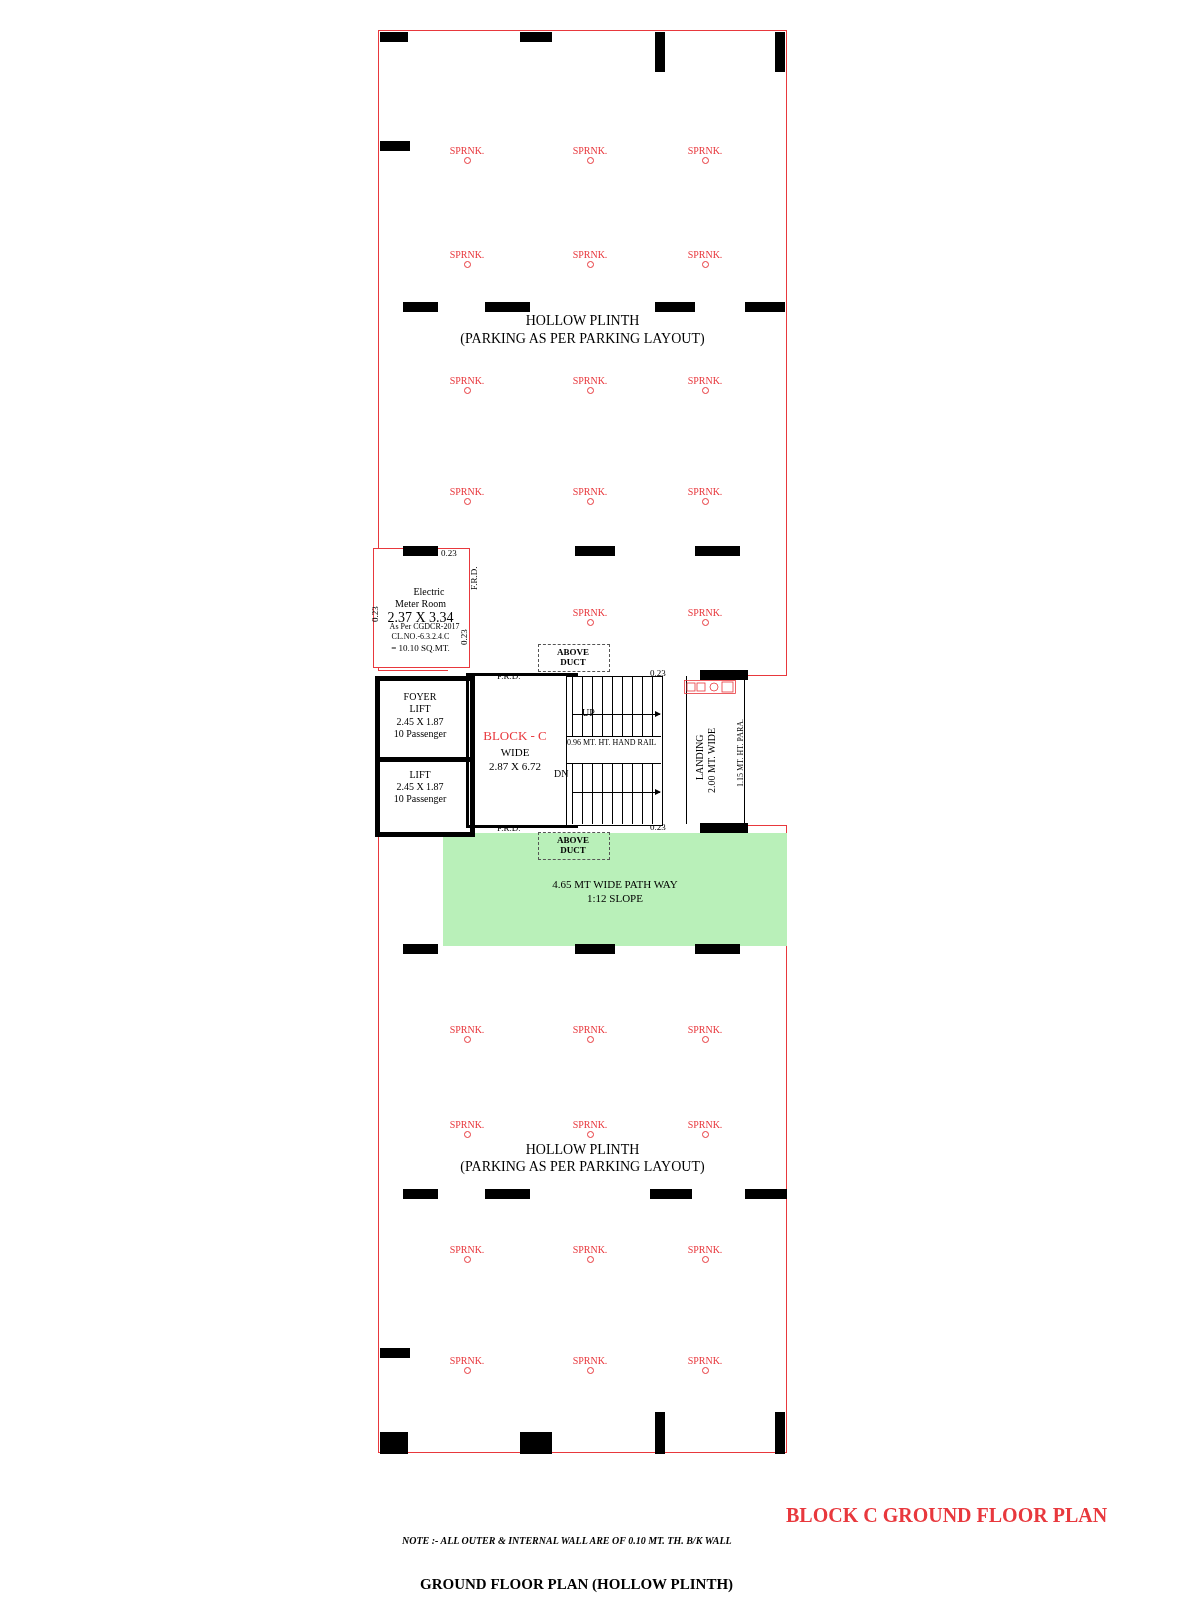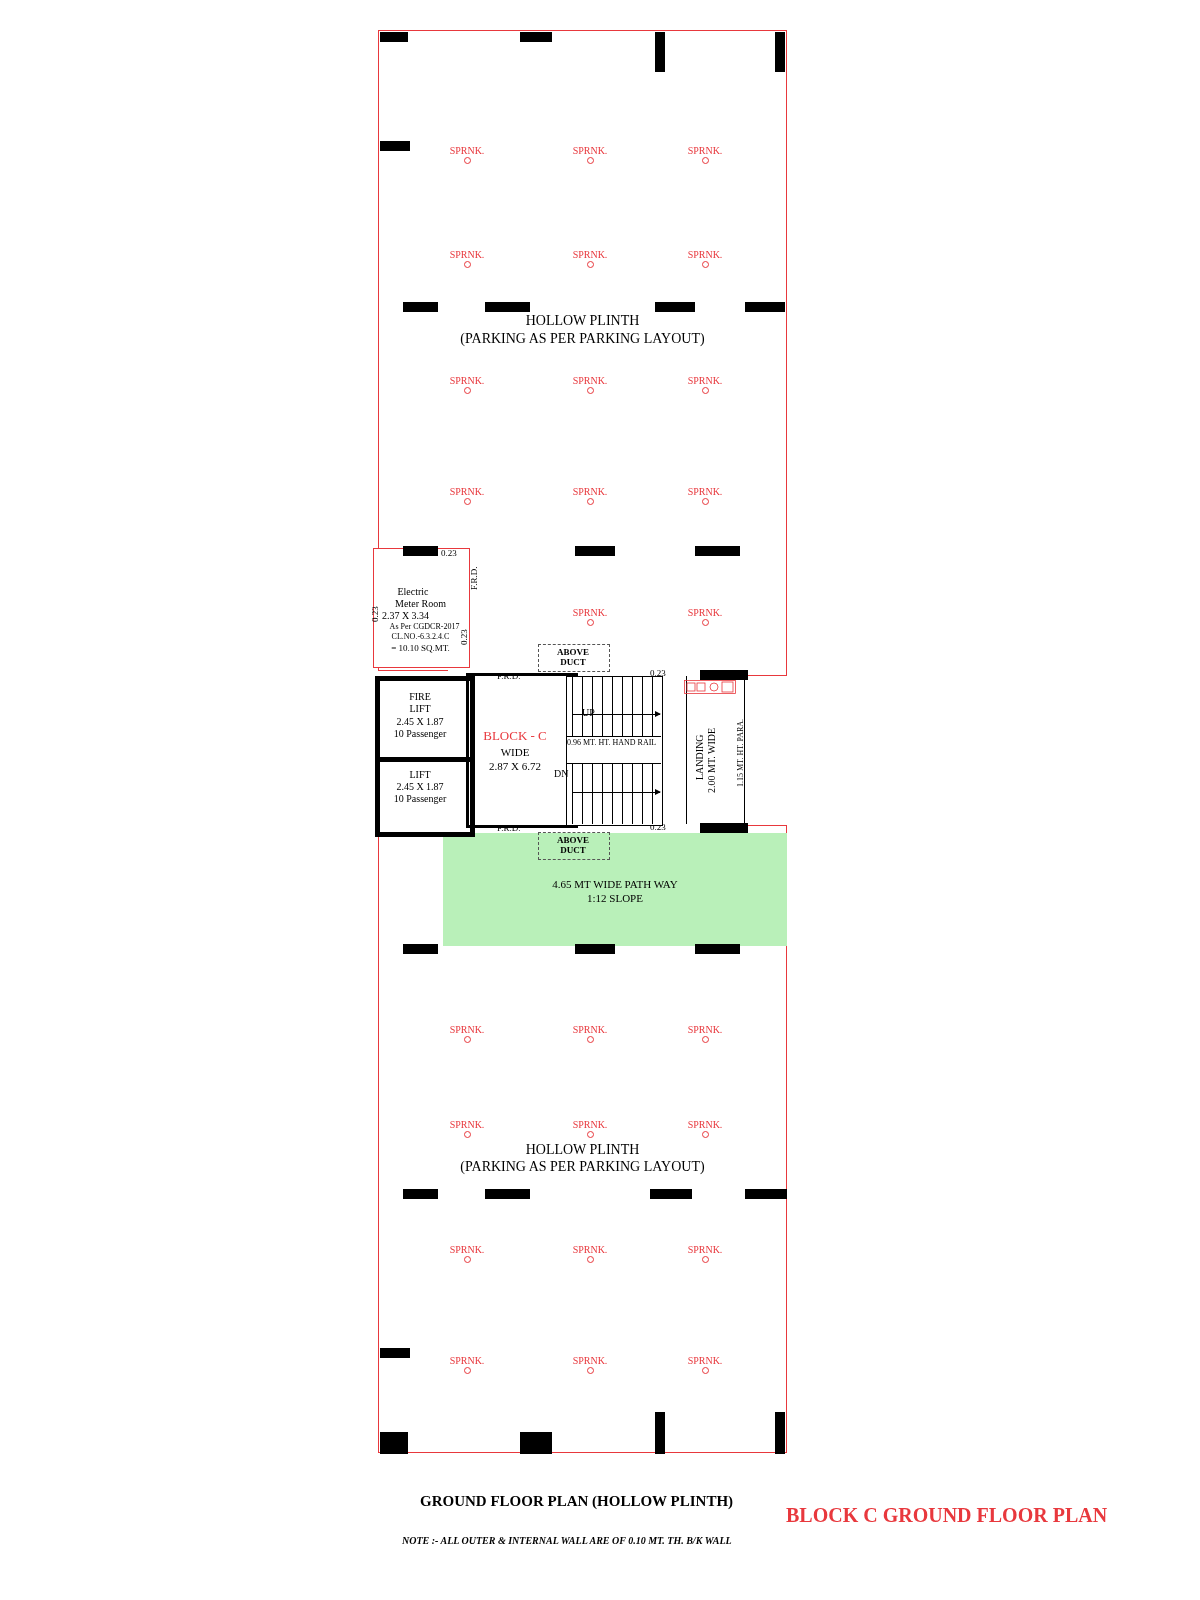--- a/index.html
+++ b/index.html
@@ -45,41 +45,41 @@
   <div class="pathway" style="left:443px;top:833px;width:344px;height:113px;"></div>
   <div class="txtc" style="left:443px;top:878px;width:344px;font-size:11px;">4.65 MT WIDE  PATH WAY</div>
   <div class="txtc" style="left:443px;top:892px;width:344px;font-size:11px;">1:12 SLOPE</div>
 
   <div class="txtc" style="left:378px;top:313px;width:409px;font-size:14px;">HOLLOW PLINTH</div>
   <div class="txtc" style="left:378px;top:331px;width:409px;font-size:14px;">(PARKING AS PER PARKING LAYOUT)</div>
   <div class="txtc" style="left:378px;top:1142px;width:409px;font-size:14px;">HOLLOW PLINTH</div>
   <div class="txtc" style="left:378px;top:1159px;width:409px;font-size:14px;">(PARKING AS PER PARKING LAYOUT)</div>
 
   <div class="emr" style="left:373px;top:548px;width:95px;height:118px;"></div>
-  <div class="txtc" style="left:357px;top:586px;width:112px;font-size:10px;">Electric</div>
+  <div class="txtc" style="left:373px;top:586px;width:112px;font-size:10px;">Electric</div>
   <div class="txtc" style="left:373px;top:598px;width:95px;font-size:10px;">Meter Room</div>
-  <div class="txtc" style="left:358px;top:610px;width:95px;font-size:10px;">2.37 X 3.34</div>
+  <div class="txtc" style="left:373px;top:610px;width:95px;font-size:14px;">2.37 X 3.34</div>
   <div class="txtc" style="left:373px;top:622px;width:103px;font-size:8px;">As Per CGDCR-2017</div>
   <div class="txtc" style="left:373px;top:632px;width:95px;font-size:8px;">CL.NO.-6.3.2.4.C</div>
   <div class="txtc" style="left:373px;top:643px;width:95px;font-size:9px;">= 10.10 SQ.MT.</div>
 
   <div class="dimtxt" style="left:441px;top:548px;">0.23</div>
   <div class="dimtxt vert" style="left:370px;top:622px;transform:rotate(-90deg);">0.23</div>
   <div class="dimtxt vert" style="left:459px;top:645px;transform:rotate(-90deg);">0.23</div>
   <div class="dimtxt" style="left:650px;top:668px;">0.23</div>
   <div class="dimtxt" style="left:650px;top:822px;">0.23</div>
 
   <div class="dimtxt vert" style="left:469px;top:590px;transform:rotate(-90deg);font-size:9px;">F.R.D.</div>
   <div class="dimtxt vert" style="left:459px;top:736px;transform:rotate(-90deg);font-size:9px;">F.R.D.</div>
   <div class="dimtxt vert" style="left:459px;top:805px;transform:rotate(-90deg);font-size:9px;">F.R.D.</div>
   <div class="dimtxt" style="left:497px;top:671px;font-size:9px;">F.R.D.</div>
   <div class="dimtxt" style="left:497px;top:823px;font-size:9px;">F.R.D.</div>
 
   <div class="liftbox" style="left:375px;top:676px;width:90px;height:80px;"></div>
-  <div class="txtc" style="left:375px;top:691px;width:90px;font-size:10px;">FIRE</div>
+  <div class="txtc" style="left:375px;top:691px;width:90px;font-size:10px;">FOYER</div>
   <div class="txtc" style="left:375px;top:703px;width:90px;font-size:10px;">LIFT</div>
   <div class="txtc" style="left:375px;top:716px;width:90px;font-size:10px;">2.45 X 1.87</div>
   <div class="txtc" style="left:375px;top:728px;width:90px;font-size:10px;">10 Passenger</div>
 
   <div class="liftbox" style="left:375px;top:757px;width:90px;height:70px;"></div>
   <div class="txtc" style="left:375px;top:769px;width:90px;font-size:10px;">LIFT</div>
   <div class="txtc" style="left:375px;top:781px;width:90px;font-size:10px;">2.45 X 1.87</div>
   <div class="txtc" style="left:375px;top:793px;width:90px;font-size:10px;">10 Passenger</div>
 
   <div class="txtc red" style="left:470px;top:728px;width:90px;font-size:13px;">BLOCK - C</div>
@@ -196,17 +196,17 @@
       <div class="sprnk" style="left: 565px; top: 1119px; width: 50px;"><span>SPRNK.</span><span class="dot"></span></div>
       <div class="sprnk" style="left: 680px; top: 1119px; width: 50px;"><span>SPRNK.</span><span class="dot"></span></div>
       <div class="sprnk" style="left: 442px; top: 1244px; width: 50px;"><span>SPRNK.</span><span class="dot"></span></div>
       <div class="sprnk" style="left: 565px; top: 1244px; width: 50px;"><span>SPRNK.</span><span class="dot"></span></div>
       <div class="sprnk" style="left: 680px; top: 1244px; width: 50px;"><span>SPRNK.</span><span class="dot"></span></div>
       <div class="sprnk" style="left: 442px; top: 1355px; width: 50px;"><span>SPRNK.</span><span class="dot"></span></div>
       <div class="sprnk" style="left: 565px; top: 1355px; width: 50px;"><span>SPRNK.</span><span class="dot"></span></div>
       <div class="sprnk" style="left: 680px; top: 1355px; width: 50px;"><span>SPRNK.</span><span class="dot"></span></div>
     </div>
 
-  <div class="title" style="left:420px;top:1493px;font-size:15px;">GROUND FLOOR PLAN (HOLLOW PLINTH)</div>
+  <div class="title" style="left:420px;top:1576px;font-size:15px;">GROUND FLOOR PLAN (HOLLOW PLINTH)</div>
   <div class="title" style="left:402px;top:1535px;font-size:10px;font-style:italic;">NOTE :- ALL OUTER &amp; INTERNAL WALL ARE OF 0.10 MT. TH. B/K WALL</div>
   <div class="title red" style="left:786px;top:1504px;font-size:20px;">BLOCK C GROUND FLOOR PLAN</div>
 
 </div>
 
 </body></html>

